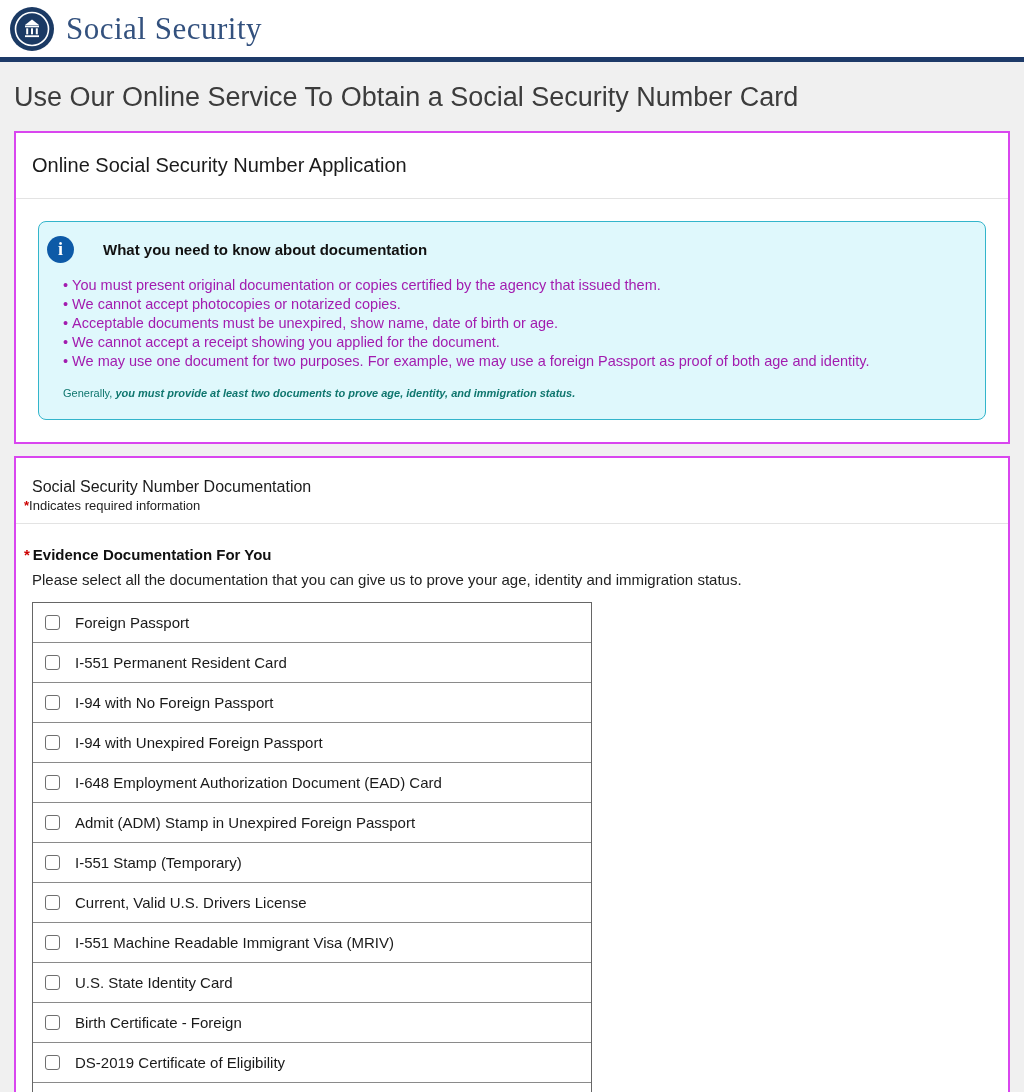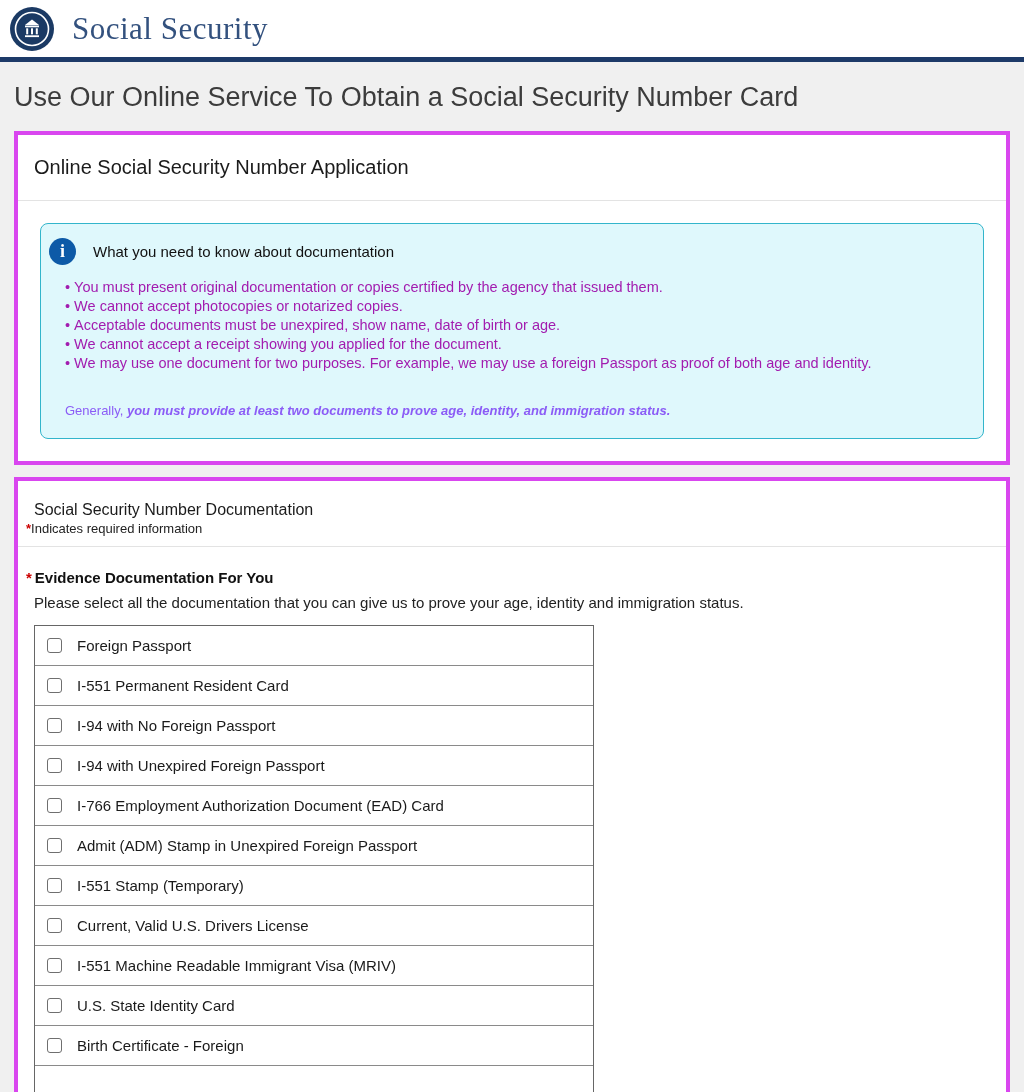--- a/index.html
+++ b/index.html
@@ -13,21 +13,20 @@
   }
 
   
   .site-header {
     background: #ffffff;
     height: 62px;
     border-bottom: 5px solid #1d3a68;
     display: flex;
     align-items: center;
     padding-left: 10px;
-    gap: 6px;
   }
   .logo { width: 44px; height: 44px; flex: 0 0 auto; }
   .brand {
     font-family: "Liberation Serif", serif;
     font-size: 31px;
     color: #33517e;
     margin-left: 12px;
     letter-spacing: 0.5px;
   }
 
@@ -35,21 +34,21 @@
   .page-title {
     font-size: 27px;
     font-weight: 400;
     color: #3c3c3c;
     padding: 20px 14px 18px 14px;
   }
 
   
   .card {
     background: #ffffff;
-    border: 4px solid #d946ef;
+    border: 2px solid #d946ef;
     margin: 0 14px;
   }
   .card + .card { margin-top: 12px; }
   .card-heading {
     font-size: 20px;
     font-weight: 400;
     color: #1b1b1b;
     padding: 21px 16px;
   }
   .card-divider { border-bottom: 1px solid #e3e3e3; }
@@ -74,37 +73,37 @@
     color: #ffffff;
     font-family: "Liberation Serif", serif;
     font-weight: bold;
     font-size: 18px;
     display: flex;
     align-items: center;
     justify-content: center;
   }
   .info-title {
     font-size: 15px;
-    font-weight: normal;
+    font-weight: bold;
     color: #111111;
-    margin-left: 28px;
+    margin-left: 40px;
     padding-top: 3px;
   }
   .info-bullets {
     list-style: none;
     margin-top: 18px;
     font-size: 14.5px;
     line-height: 19px;
     color: #a21caf;
   }
   .info-bullets li::before { content: "\2022\00a0"; }
   .info-footer {
-    margin-top: 30px;
-    font-size: 13px;
-    color: #8b5cf6;
+    margin-top: 16px;
+    font-size: 11px;
+    color: #0f766e;
   }
   .info-footer .emph { font-weight: bold; font-style: italic; }
 
   
   .req { color: #cc0000; font-weight: bold; }
   .doc-heading {
     font-size: 16px;
     font-weight: 400;
     color: #1b1b1b;
     padding: 20px 16px 2px 16px;
@@ -215,21 +214,21 @@
     <span class="doc-label">I-94 with No Foreign Passport</span>
   </div>
 
   <div class="doc-row">
     <span class="checkbox"></span>
     <span class="doc-label">I-94 with Unexpired Foreign Passport</span>
   </div>
 
   <div class="doc-row">
     <span class="checkbox"></span>
-    <span class="doc-label">I-766 Employment Authorization Document (EAD) Card</span>
+    <span class="doc-label">I-648 Employment Authorization Document (EAD) Card</span>
   </div>
 
   <div class="doc-row">
     <span class="checkbox"></span>
     <span class="doc-label">Admit (ADM) Stamp in Unexpired Foreign Passport</span>
   </div>
 
   <div class="doc-row">
     <span class="checkbox"></span>
     <span class="doc-label">I-551 Stamp (Temporary)</span>
@@ -248,20 +247,24 @@
   <div class="doc-row">
     <span class="checkbox"></span>
     <span class="doc-label">U.S. State Identity Card</span>
   </div>
 
   <div class="doc-row">
     <span class="checkbox"></span>
     <span class="doc-label">Birth Certificate - Foreign</span>
   </div>
 
+  <div class="doc-row">
+    <span class="checkbox"></span>
+    <span class="doc-label">DS-2019 Certificate of Eligibility</span>
+  </div>
 
   <div class="doc-row">
     
     
   </div>
 </div>
   </div>
 </section>
 
 </body></html>

